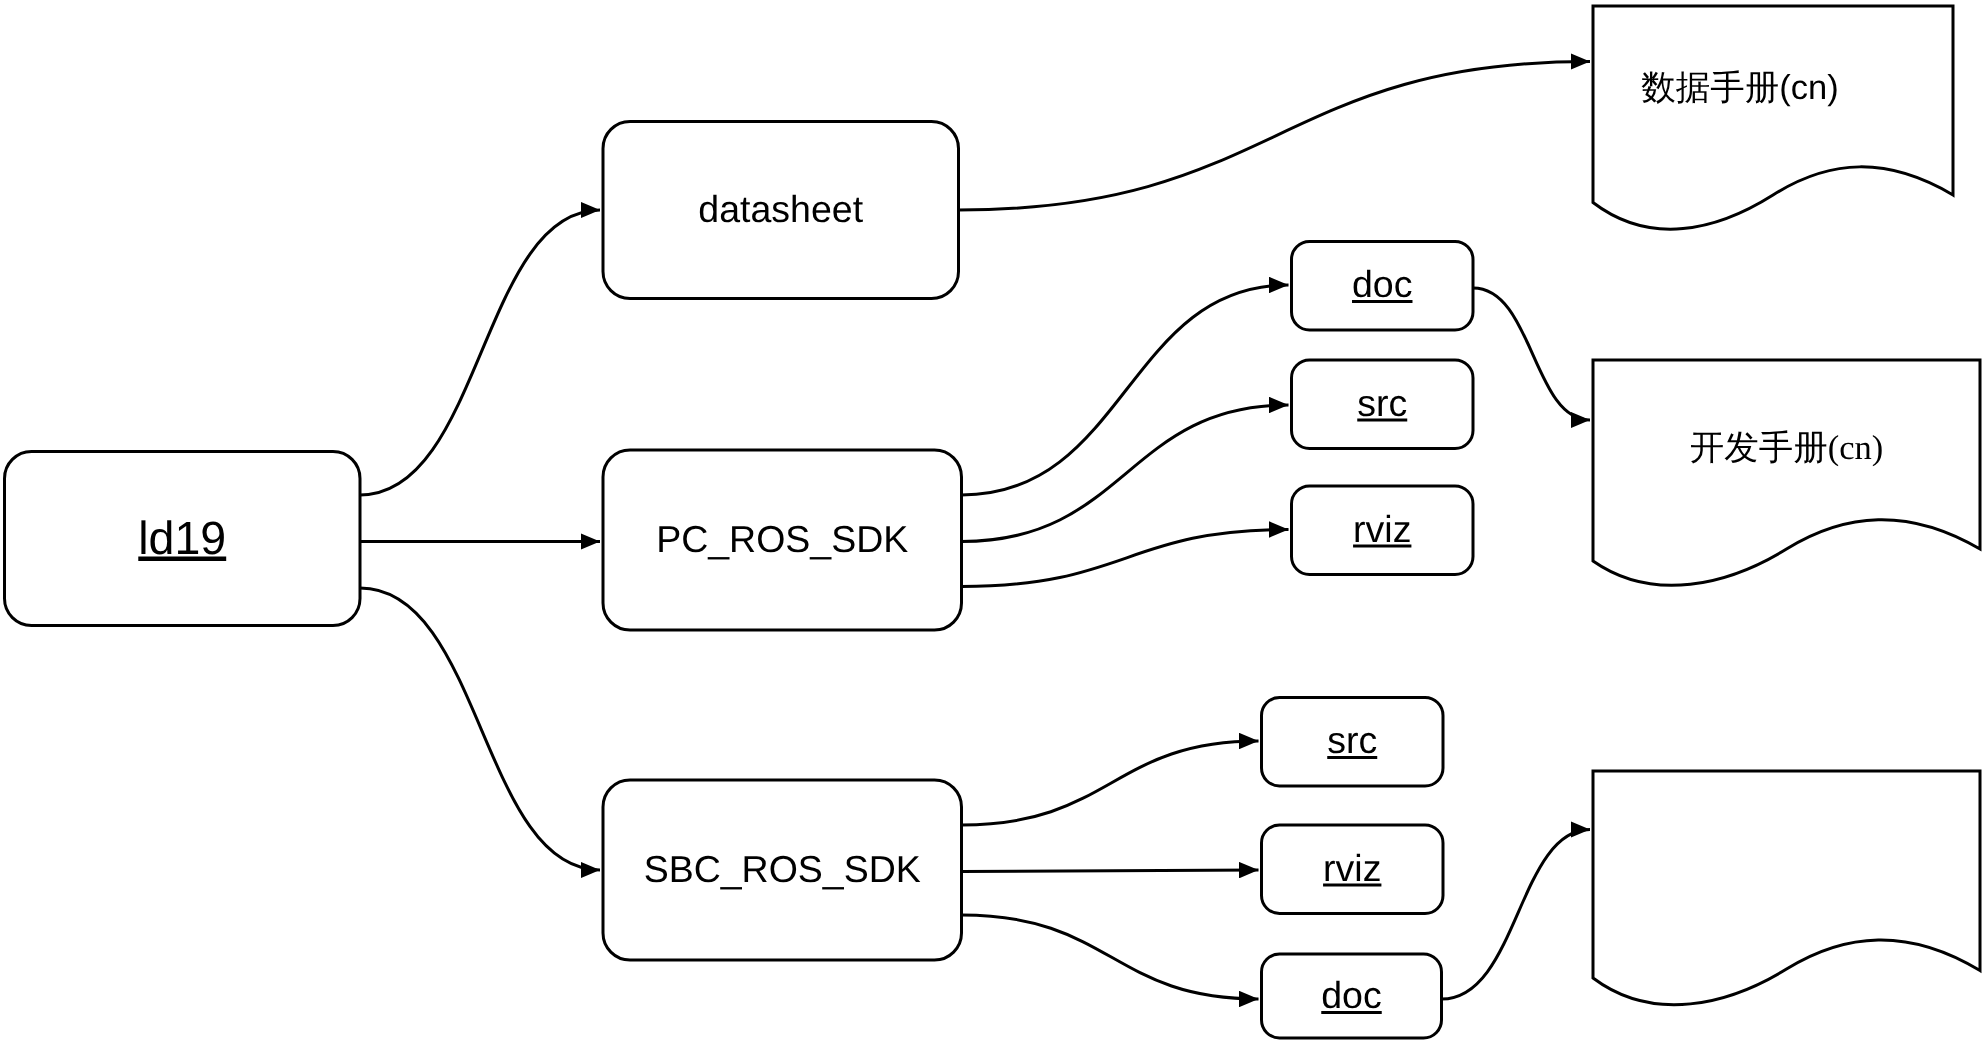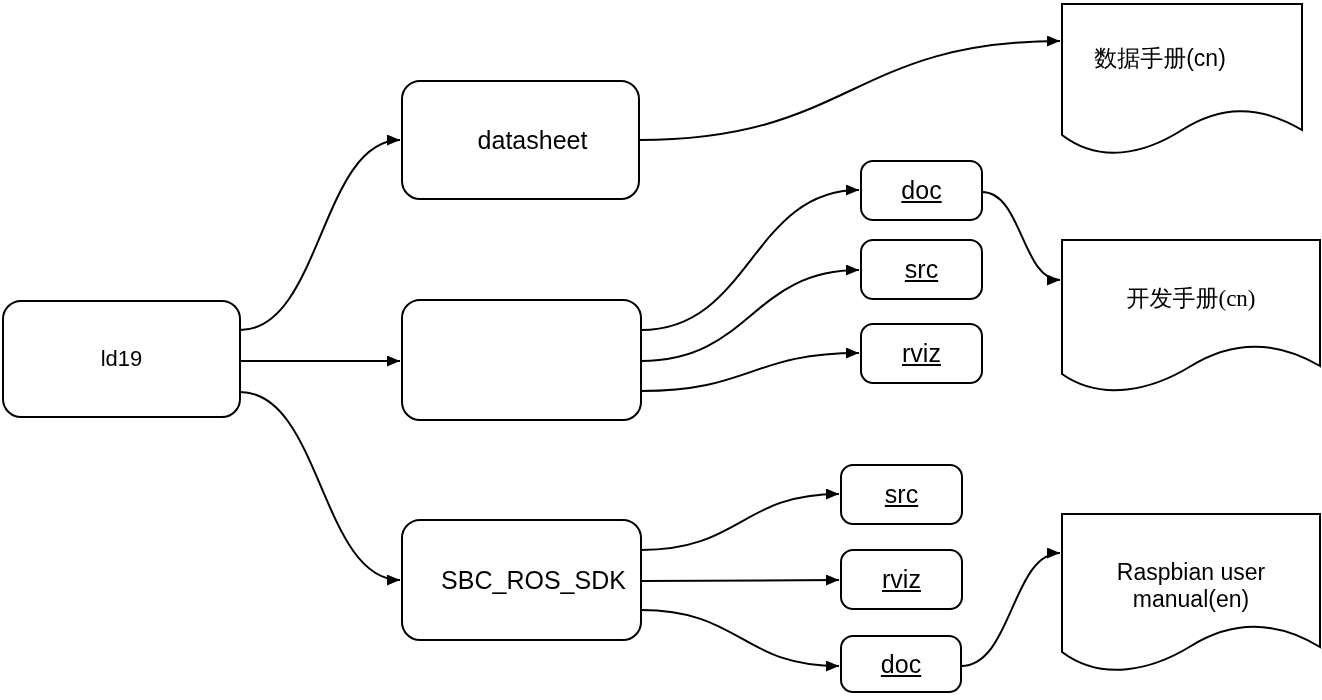--- a/index.html
+++ b/index.html
@@ -23,22 +23,22 @@
   .node-label {
     position: absolute;
     display: flex;
     align-items: center;
     justify-content: center;
     text-align: center;
     color: #000000;
     pointer-events: none;
     white-space: nowrap;
   }
-  .lbl-xl { font-size: 22px; }
-  .lbl-lg { font-size: 25px; padding-left: 12px; }
+  .lbl-xl { font-size: 31px; text-decoration: underline; }
+  .lbl-lg { font-size: 25px; }
   .lbl-md { font-size: 25px; text-decoration: underline; }
   .doc-label {
     position: absolute;
     display: flex;
     flex-direction: column;
     align-items: center;
     justify-content: center;
     text-align: center;
     color: #000000;
     font-size: 23px;
@@ -91,20 +91,21 @@
       <path d="M 1062,4 H 1302 V 130 C 1258,104 1220,106 1182,130 C 1144,154 1100,164 1062,135 Z"></path>
       <path d="M 1062,240 H 1320 V 366 C 1272,338 1230,342 1191,366 C 1152,390 1102,402 1062,374 Z"></path>
       <path d="M 1062,514 H 1320 V 647 C 1272,618 1230,622 1191,646 C 1152,670 1102,682 1062,652 Z"></path>
     </g>
   </svg>
 
   <div class="node-label lbl-xl" style="left:3px; top:301px; width:237px; height:116px;">ld19</div>
 
   <div class="node-label lbl-lg" style="left:402px; top:81px; width:237px; height:118px;">datasheet</div>
 
+  <div class="node-label lbl-lg" style="left:402px; top:300px; width:239px; height:120px;">PC_ROS_SDK</div>
 
   <div class="node-label lbl-lg" style="left:402px; top:520px; width:239px; height:120px;">SBC_ROS_SDK</div>
 
   <div class="node-label lbl-md" style="left:861px; top:161px; width:121px; height:59px;">doc</div>
 
   <div class="node-label lbl-md" style="left:861px; top:240px; width:121px; height:59px;">src</div>
 
   <div class="node-label lbl-md" style="left:861px; top:324px; width:121px; height:59px;">rviz</div>
 
   <div class="node-label lbl-md" style="left:841px; top:465px; width:121px; height:59px;">src</div>
@@ -114,18 +115,14 @@
   <div class="node-label lbl-md" style="left:841px; top:636px; width:120px; height:56px;">doc</div>
 
   <div class="doc-label" style="left:1062px; top:18px; width:196px; height:81px;">
     <span>数据手册(cn)</span>
   </div>
 
   <div class="doc-label" style="left:1062px; top:258px; width:258px; height:81px;font-family:Liberation Serif, serif;">
     <span>开发手册(cn)</span>
   </div>
 
-  <div class="doc-label" style="left:1062px; top:545px; width:258px; height:81px;">
-    <span>Raspbian user</span>
-    <span>manual(en)</span>
-  </div>
 
 </div>
 
 </body></html>

